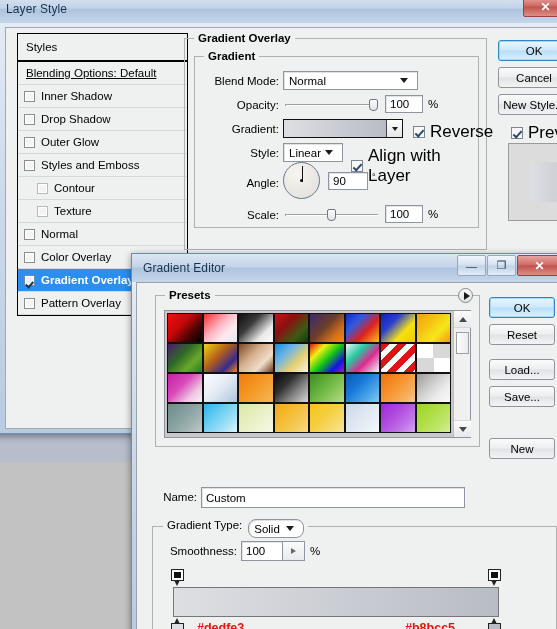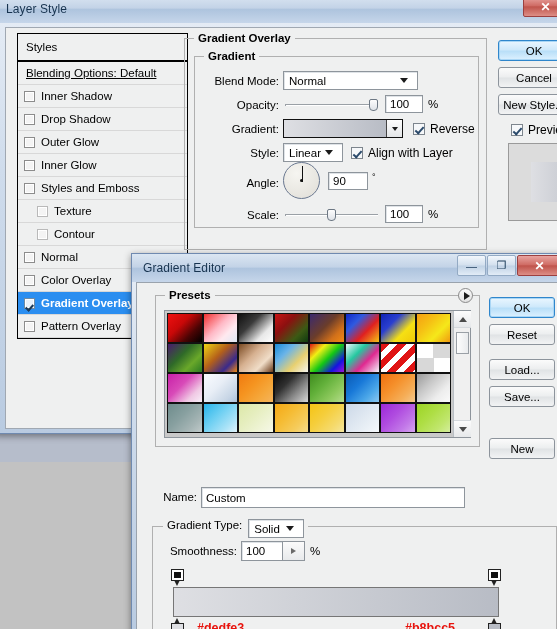--- a/index.html
+++ b/index.html
@@ -81,21 +81,21 @@
            border-right:4px solid transparent; border-top:5px solid #1b1b1b;
            margin-right:9px; }
 
   .slider { position:absolute; height:12px; }
   .slider .track { position:absolute; left:0; right:0; top:5px; height:2px;
            background:#fff; border-top:1px solid #9aa0a6; border-left:1px solid #9aa0a6; }
   .slider .thumb { position:absolute; top:0; width:9px; height:12px;
            background:linear-gradient(180deg,#fcfcfc,#dfe3e8);
            border:1px solid #6d7884; border-radius:2px 2px 4px 4px; }
 
-  .checkrow { position:absolute; display:flex; align-items:center; font-size:12px; }
+  .checkrow { position:absolute; display:flex; align-items:center; font-size:17px; }
   .cb2 { width:12px; height:12px; border:1px solid #7d858d; background:#f6f8fa;
          margin-right:5px; position:relative; flex:none; }
   .cb2.on::after { content:""; position:absolute; left:3px; top:1px; width:3px; height:7px;
          border:solid #2b4a6b; border-width:0 2px 2px 0; transform:rotate(42deg); }
 
   .gradswatch { position:absolute; border:1px solid #111;
          background:linear-gradient(90deg,#dedfe3 0%,#c6cad2 55%,#b8bcc5 100%); }
 
   .dial { position:absolute; width:37px; height:37px; border-radius:50%;
          border:1px solid #6a7890;
@@ -213,33 +213,29 @@
           <div class="sl-row">
             <span class="cb"></span>
             <span>Drop Shadow</span>
           </div>
           <div class="sl-row">
             <span class="cb"></span>
             <span>Outer Glow</span>
           </div>
           <div class="sl-row">
             <span class="cb"></span>
-            <span>Inner Glow</span>
-          </div>
-          <div class="sl-row">
-            <span class="cb"></span>
             <span>Styles and Emboss</span>
+          </div>
+          <div class="sl-row indent">
+            <span class="cb dim"></span>
+            <span>Contour</span>
           </div>
           <div class="sl-row indent">
             <span class="cb dim"></span>
             <span>Texture</span>
-          </div>
-          <div class="sl-row indent">
-            <span class="cb dim"></span>
-            <span>Contour</span>
           </div>
           <div class="sl-row">
             <span class="cb"></span>
             <span>Normal</span>
           </div>
           <div class="sl-row">
             <span class="cb"></span>
             <span>Color Overlay</span>
           </div>
           <div class="sl-row sel">
@@ -420,21 +416,21 @@
 
     <div class="lbl" style="left:12px; top:208px; width:48px;">Name:</div>
     <div class="field" style="left:64px; top:204px; width:264px; height:21px;">
       <span>Custom</span>
     </div>
 
     <div class="gtype-grp" style="left:15px; top:243px; width:405px; height:105px;">
       <div style="position:absolute; left:10px; top:-8px; background:#eff0f0; padding:0 4px;
                   display:flex; gap:6px;">
         <span style="font-size:11.5px;">Gradient Type:</span>
-        <span class="combo" style="position:relative; width:56px; height:19px;">
+        <span class="combo" style="position:relative; width:56px; height:19px;border-radius:8px;">
           <span class="txt">Solid</span>
           <span class="arrow"></span>
         </span>
       </div>
 
       <div class="lbl" style="left:8px; top:18px; width:76px;">Smoothness:</div>
       <div class="field" style="left:88px; top:14px; width:42px; height:20px;">
         <span>100</span>
       </div>
       <div style="position:absolute; left:130px; top:14px; width:22px; height:20px;

